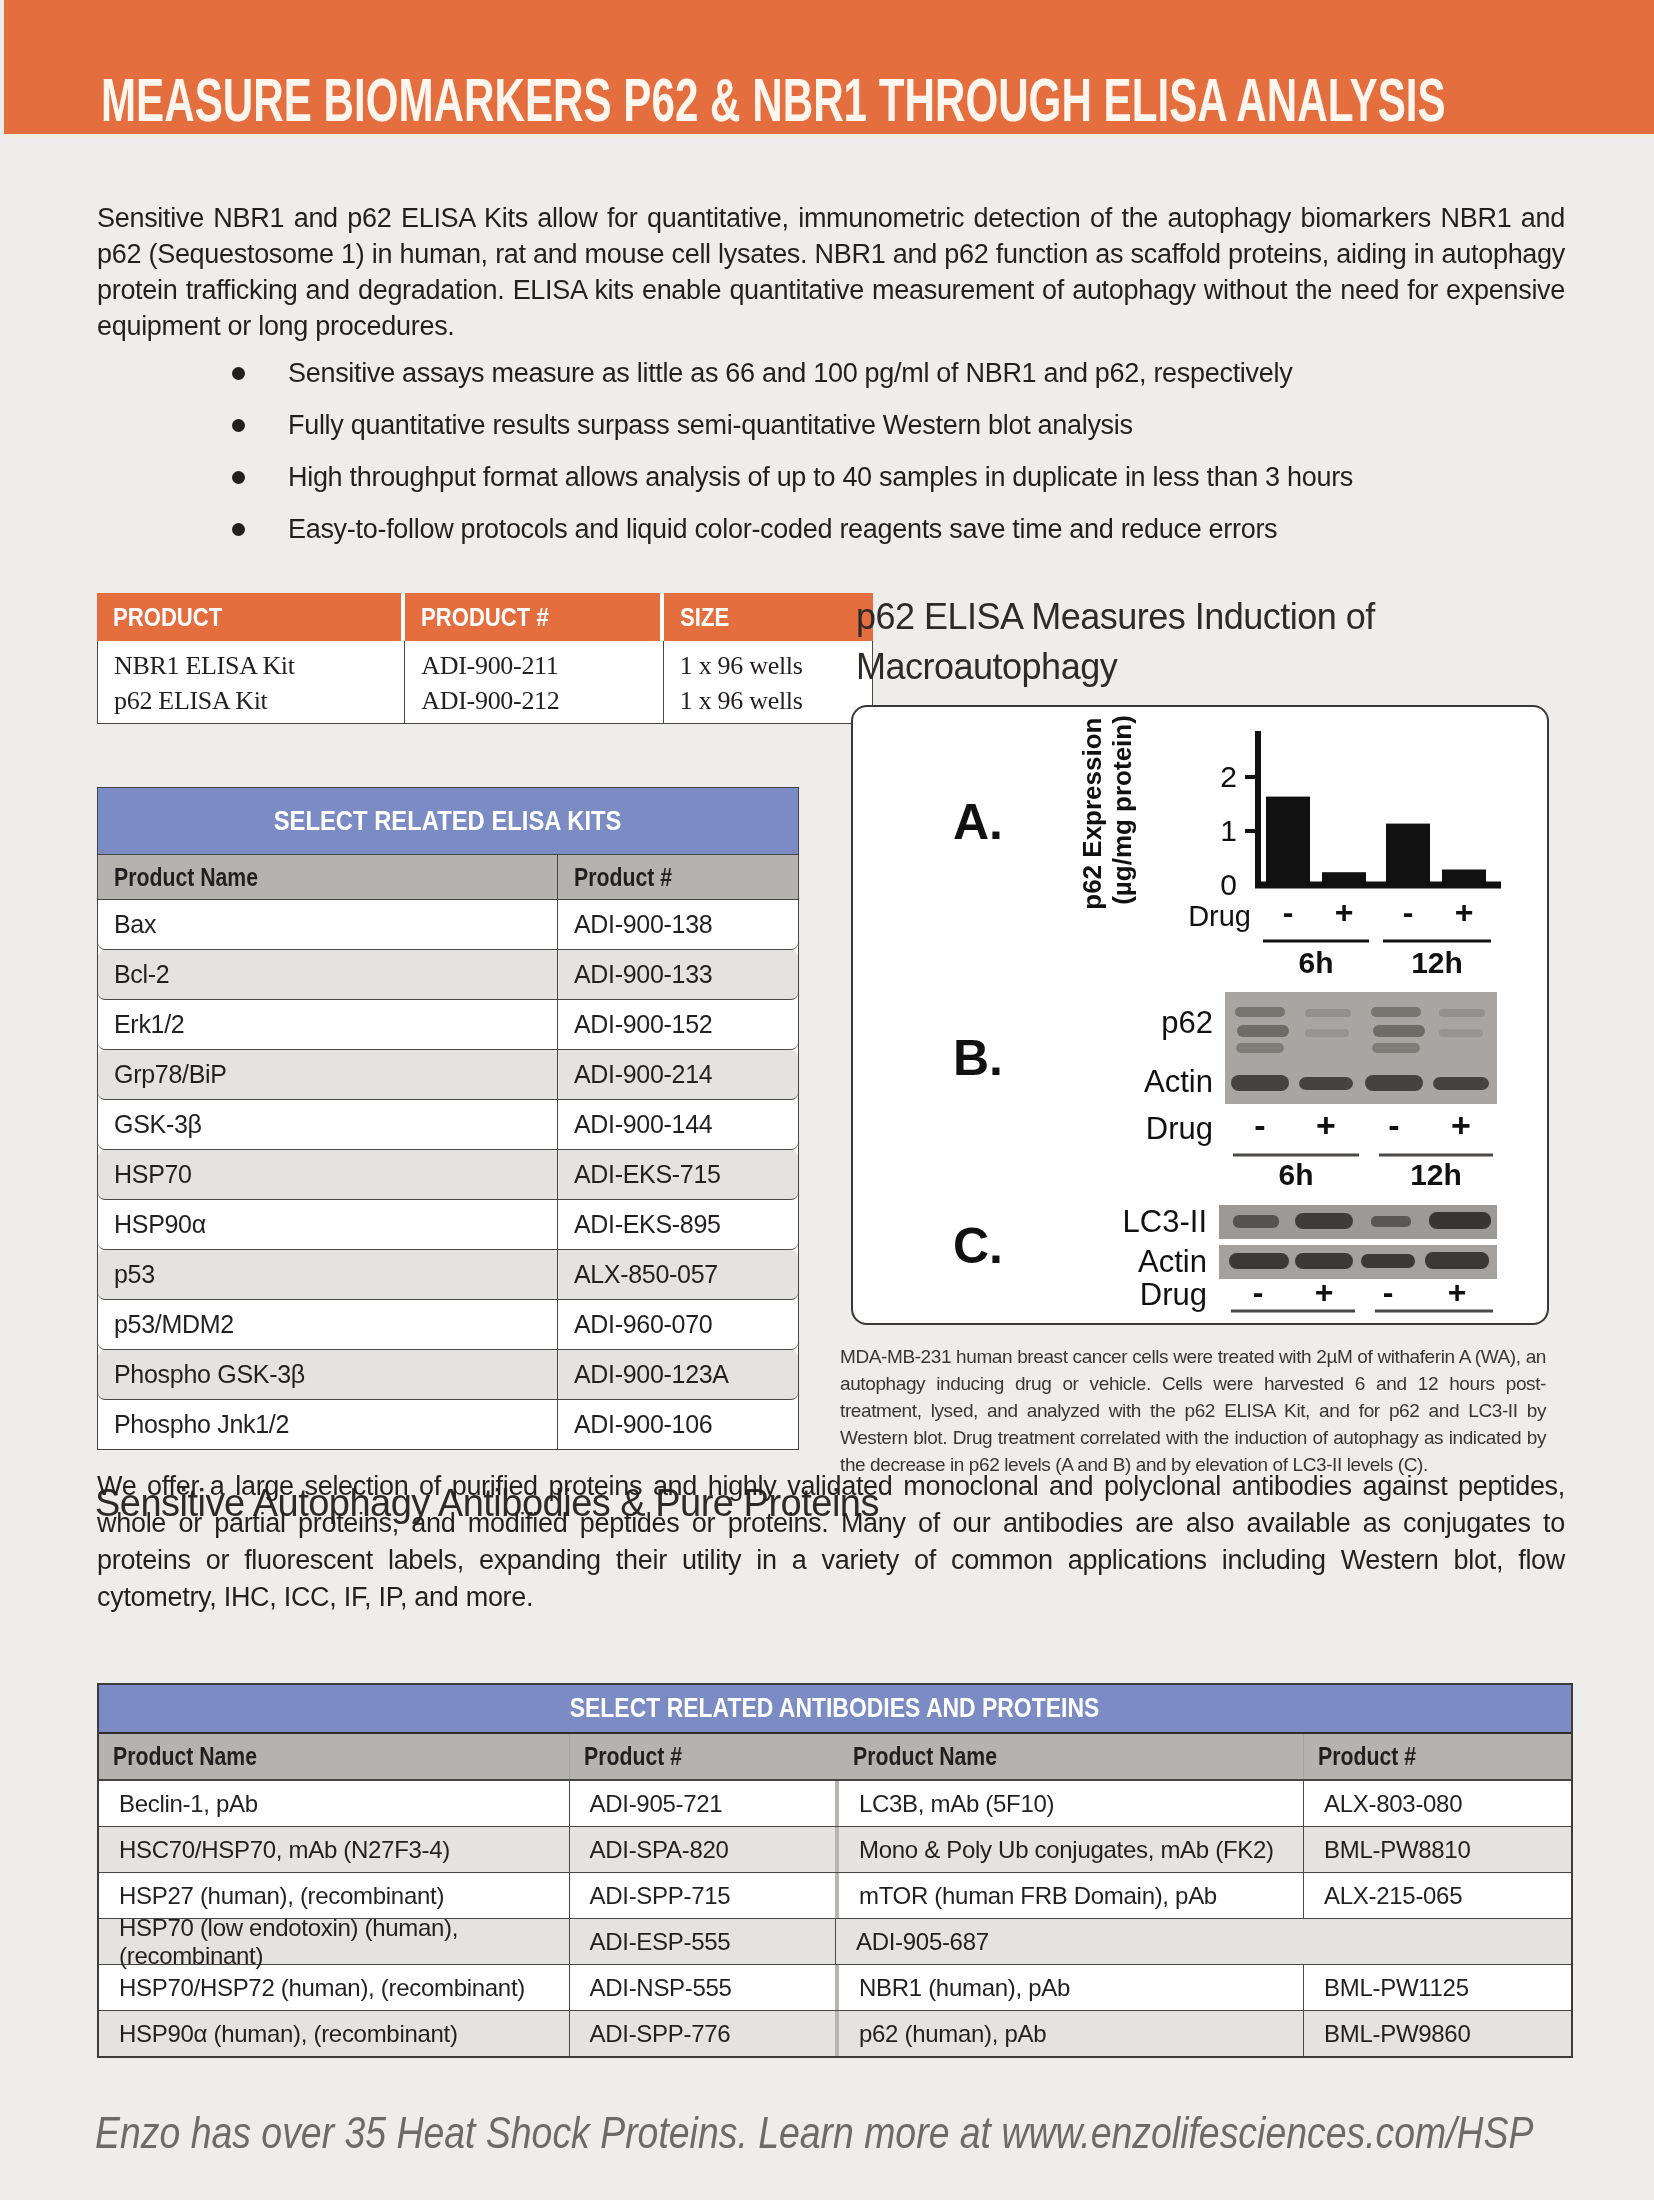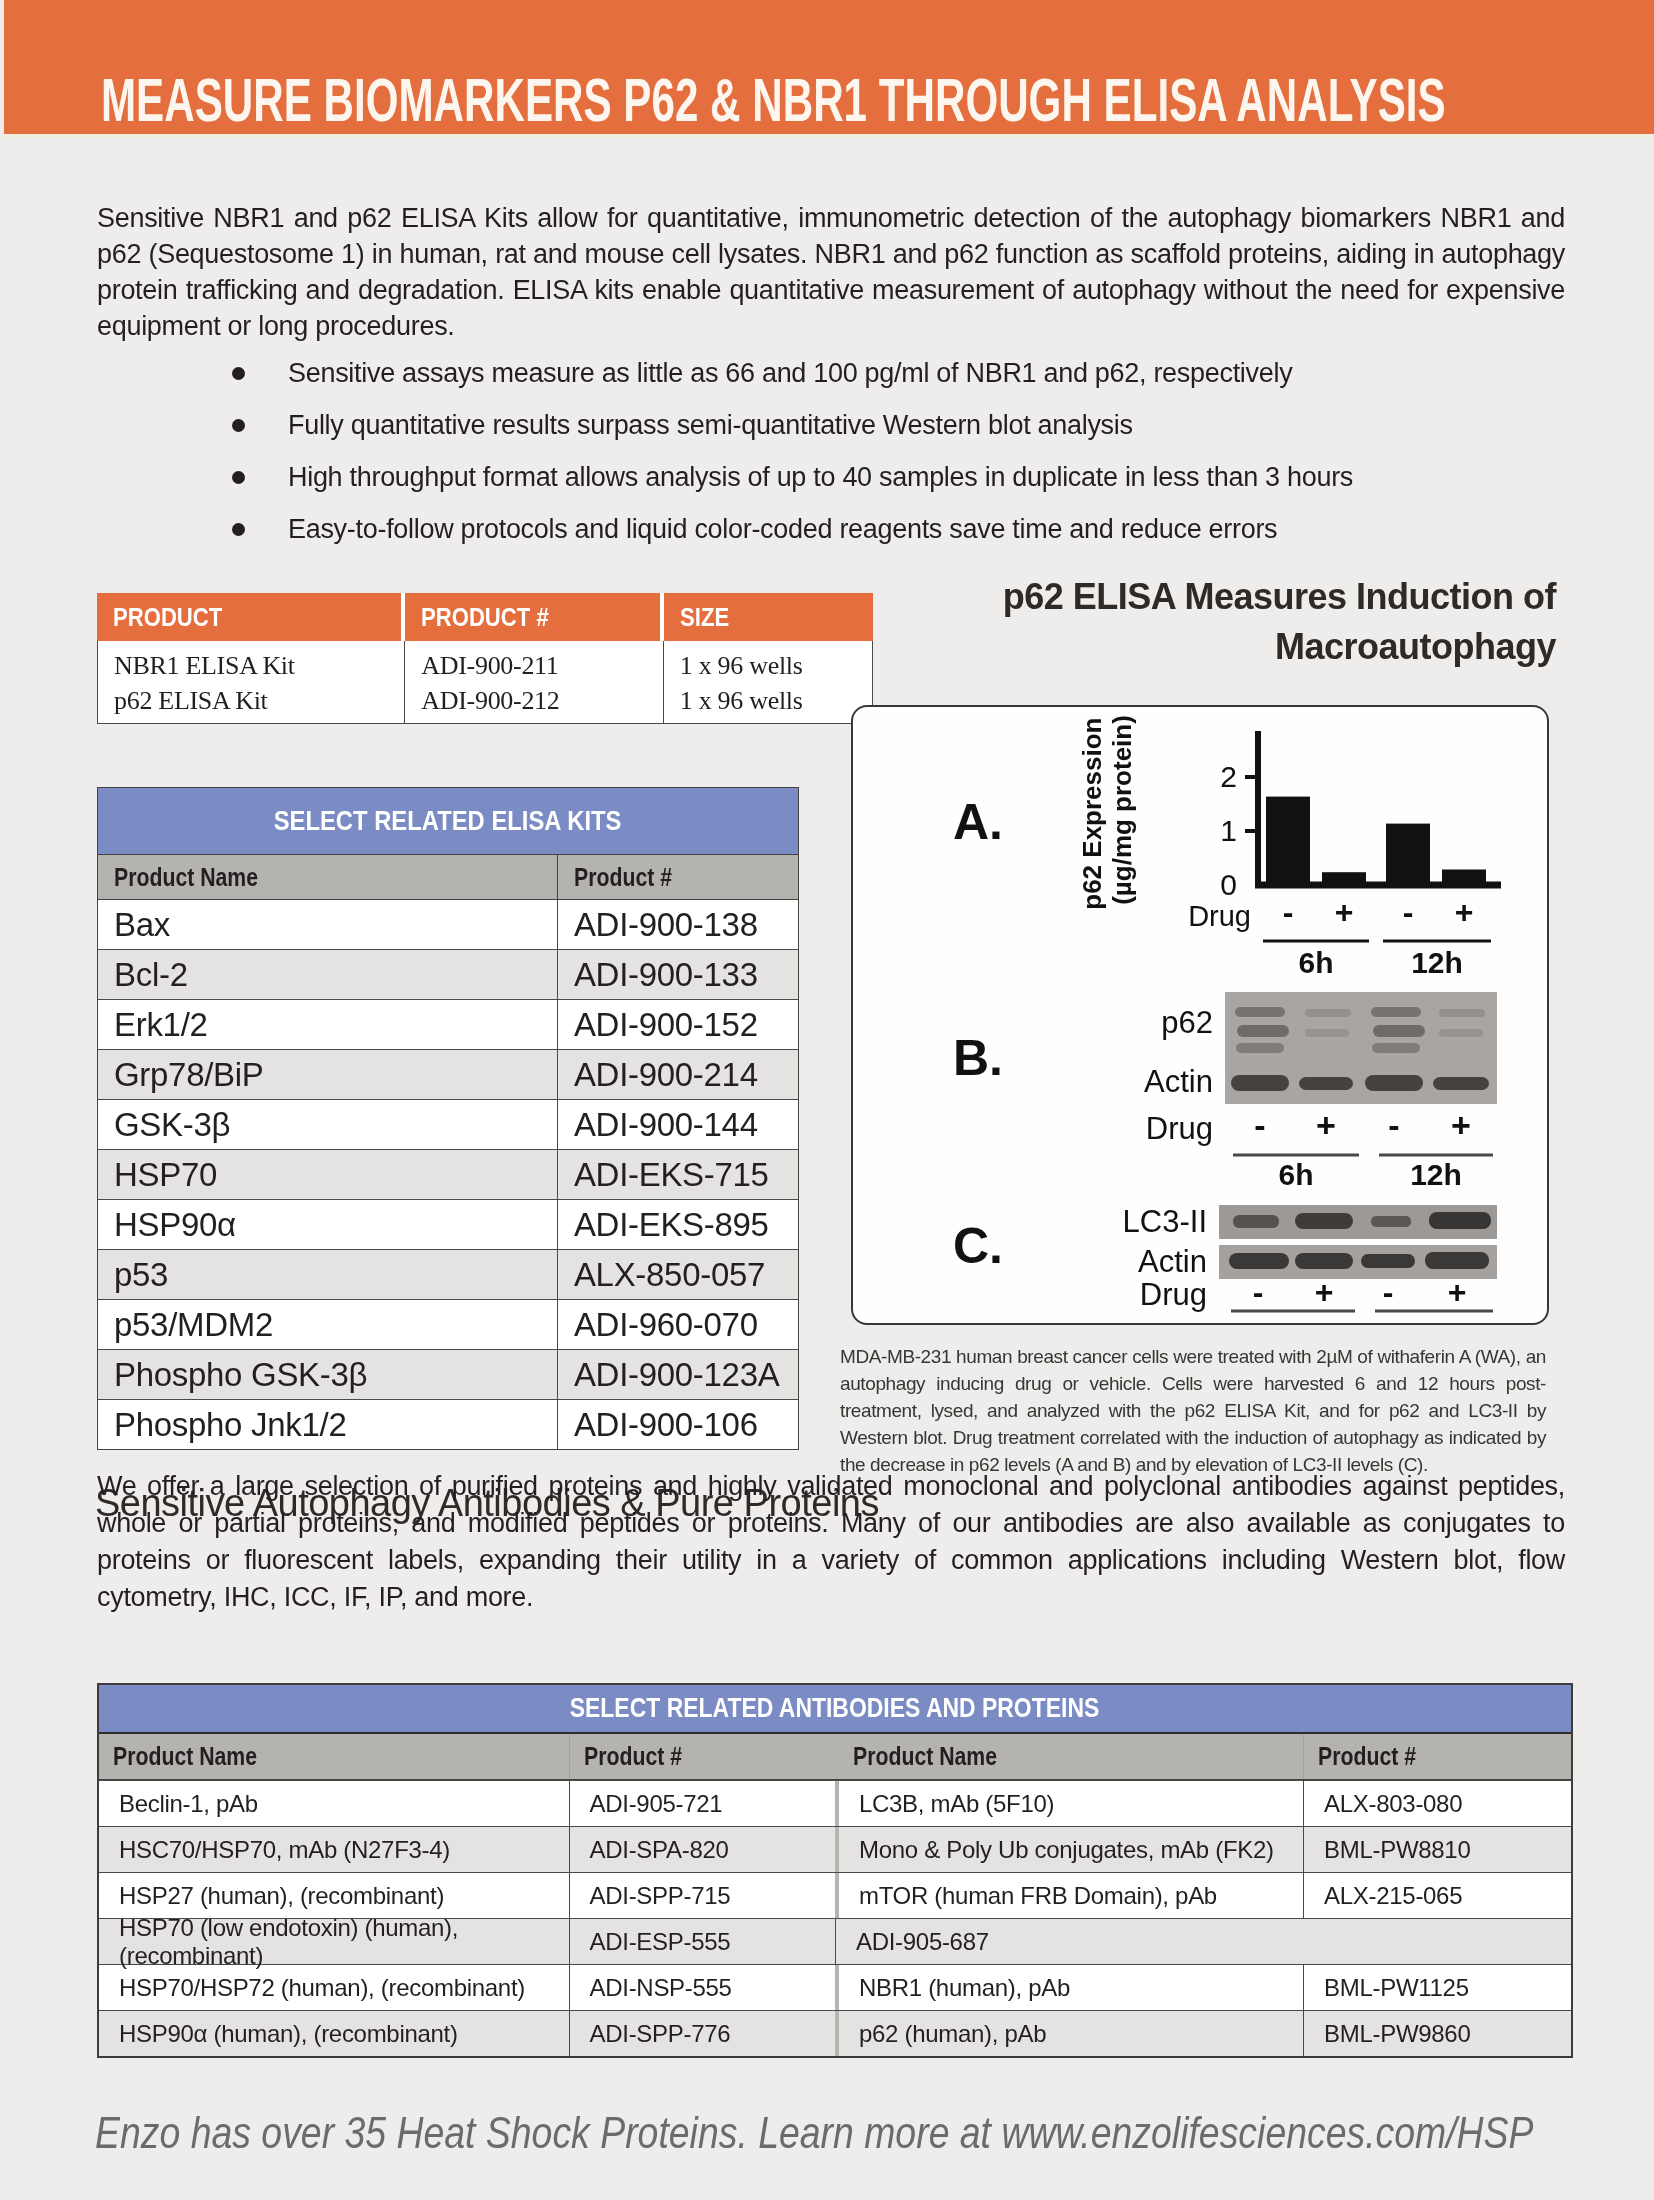--- a/index.html
+++ b/index.html
@@ -38,27 +38,27 @@
   .ptable .bcell.c1{flex:0 0 39.7%;border-right:1px solid #4b4947;}
   .ptable .bcell.c2{flex:0 0 33.4%;border-right:1px solid #4b4947;}
   .ptable .bcell.c3{flex:1;}
   
   .ktable{left:97px;top:787px;width:700px;border:1px solid #45433f;background:#fff;}
   .ktable .title{height:66px;background:#7b8cc4;border-bottom:1px solid #45433f;
     display:flex;align-items:center;justify-content:center;color:#fff;font-weight:bold;font-size:28px;}
   .ktable .chead{display:flex;height:44px;background:#b5b3b0;border-bottom:1px solid #45433f;font-weight:bold;font-size:25px;}
   .ktable .chead .cc1{box-sizing:border-box;flex:0 0 65.7%;display:flex;align-items:center;padding-left:16px;border-right:1px solid #45433f;}
   .ktable .chead .cc2{box-sizing:border-box;flex:1;display:flex;align-items:center;padding-left:16px;}
-  .ktable .krow{display:flex;height:49px;border-bottom:1px solid #4b4947;font-size:33px;letter-spacing:-.3px;}
+  .ktable .krow{display:flex;height:49px;border-bottom:1px solid #4b4947;font-size:25px;letter-spacing:-.3px;border-radius:7px;}
   .ktable .krow:last-child{border-bottom:none;}
   .ktable .krow:nth-child(even){background:#e4e3e1;}
   .ktable .kc1{box-sizing:border-box;flex:0 0 65.7%;display:flex;align-items:center;padding-left:16px;border-right:1px solid #4b4947;}
   .ktable .kc2{box-sizing:border-box;flex:1;display:flex;align-items:center;padding-left:16px;}
   
-  .fig-heading{left:856px;top:572px;width:700px;font-size:36px;line-height:50px;font-weight:700;color:#2d2a28;letter-spacing:-.5px;text-align:right;}
+  .fig-heading{left:856px;top:592px;width:700px;font-size:36px;line-height:50px;font-weight:400;color:#2d2a28;letter-spacing:-.5px;}
   .figbox{left:851px;top:705px;width:694px;height:616px;background:#fefefe;border:2px solid #3a3836;border-radius:16px;}
   .caption{left:840px;top:1343px;width:706px;font-size:19px;line-height:27px;text-align:justify;letter-spacing:-.4px;color:#383634;}
   
   .sec-heading{left:95px;top:1482px;font-size:38px;font-weight:400;color:#2d2a28;letter-spacing:-.5px;white-space:nowrap;}
   .para2{left:97px;top:1468px;width:1468px;font-size:27px;line-height:37px;text-align:justify;letter-spacing:-.3px;}
   
   .atable{left:97px;top:1683px;width:1476px;border:2px solid #3e3c3a;background:#fff;box-sizing:border-box;}
   .atable .title{height:47px;background:#7b8cc4;border-bottom:2px solid #2f2d2b;
     display:flex;align-items:center;justify-content:center;color:#fff;font-weight:bold;font-size:27px;}
   .atable .chead{display:flex;height:45px;background:#b5b3b0;border-bottom:1px solid #45433f;font-weight:bold;font-size:25px;}

